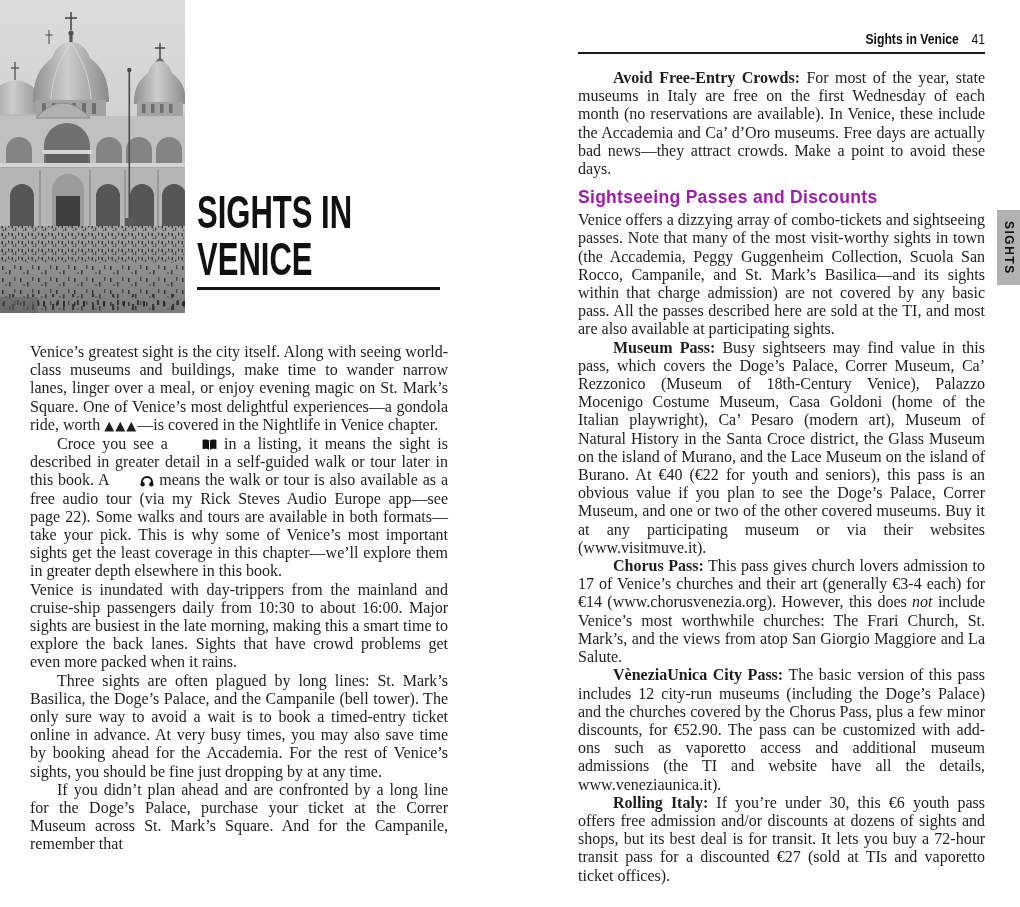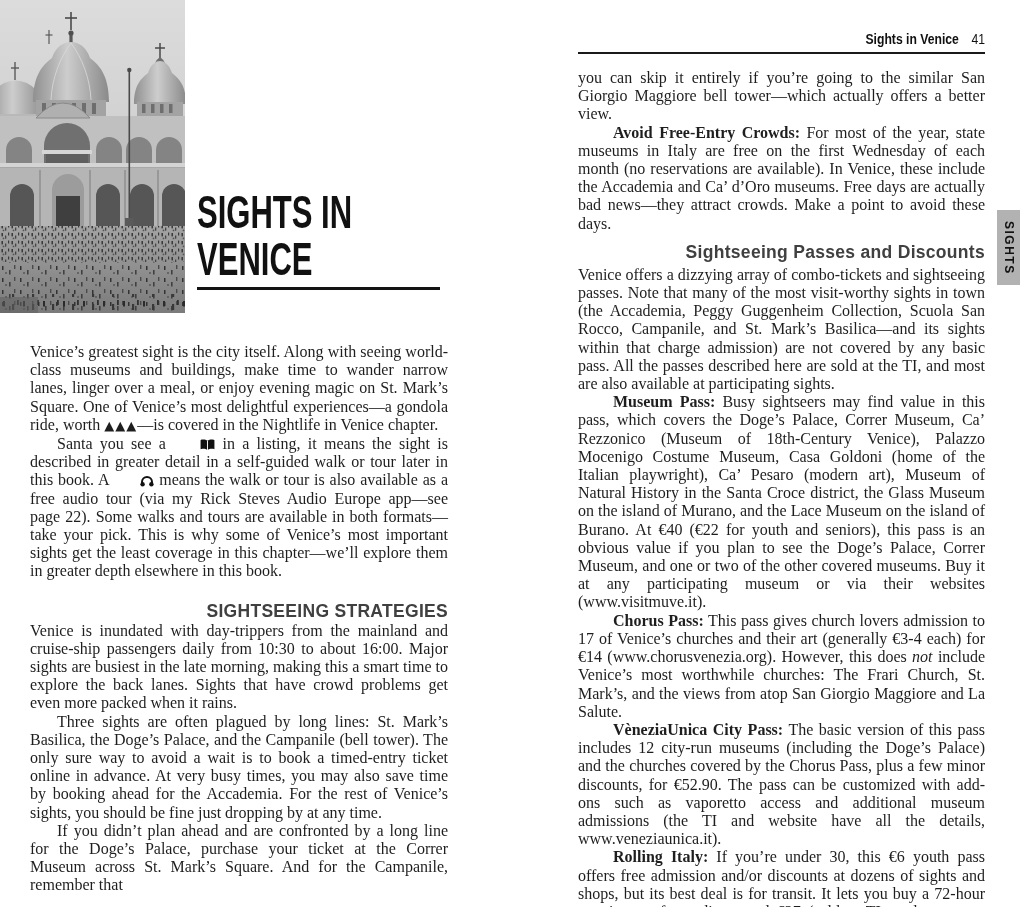--- a/index.html
+++ b/index.html
@@ -40,22 +40,22 @@
   }
   
   .left-col{position:absolute;left:30px;top:343px;width:418px;}
   .right-col{position:absolute;left:578px;top:69px;width:407px;}
   p{margin:0;font-size:16px;line-height:18.2px;text-align:justify;}
   p.ind{text-indent:27px;}
   .lead{font-weight:700;margin-left:8px;}
   .it{font-style:italic;margin-top:48px;}
   .h-sans{
     font-family:"Liberation Sans","DejaVu Sans",sans-serif;
-    font-weight:700;font-size:17.5px;line-height:22px;letter-spacing:0.3px;color:#404040;
-    text-align:right;
+    font-weight:700;font-size:17.5px;line-height:22px;letter-spacing:0.3px;color:#a21caf;
+    text-align:left;
   }
   .h-gap{margin-top:19px;}
   .right-col .h-sans{margin:8px 0 3px 0;}
   
   .tri{font-family:"DejaVu Sans",sans-serif;font-size:13px;letter-spacing:1px;}
   .sym{display:inline-block;vertical-align:-1.5px;line-height:0;}
   .sym svg{display:inline-block;}
 </style>
 </head>
 <body>
@@ -184,37 +184,35 @@
     <span class="rh-num">41</span>
   </div>
   <div class="header-rule"></div>
 
   <div class="side-tab">
     <span>SIGHTS</span>
   </div>
 
   <div class="left-col">
     <p><span>Venice’s greatest sight is the city itself. Along with seeing world-class museums and buildings, make time to wander narrow lanes, linger over a meal, or enjoy evening magic on St. Mark’s Square. One of Venice’s most delightful experiences—a gondola ride, worth </span><span class="tri">▲▲▲</span><span>—is covered in the Nightlife in Venice chapter.</span></p>
-    <p class="ind"><span>Santa you see a </span><span class="sym"><svg width="15" height="12" viewBox="0 0 16 13">
+    <p class="ind"><span>Croce you see a </span><span class="sym"><svg width="15" height="12" viewBox="0 0 16 13">
             <path d="M8 2 C5.8 0.2 1.6 0.4 0.5 1.3 V11.2 C1.6 10.3 5.8 10.1 8 11.9 Z" fill="#111"></path>
             <path d="M8 2 C10.2 0.2 14.4 0.4 15.5 1.3 V11.2 C14.4 10.3 10.2 10.1 8 11.9 Z" fill="#111"></path>
             <line x1="8" y1="2" x2="8" y2="11.9" stroke="#fff" stroke-width="1"></line>
           </svg></span><span> in a listing, it means the sight is described in greater detail in a self-guided walk or tour later in this book. A </span><span class="sym"><svg width="14" height="12" viewBox="0 0 14 12">
             <path d="M2 9 V7 A5 5 0 0 1 12 7 V9" fill="none" stroke="#111" stroke-width="2"></path>
             <circle cx="2.6" cy="9.3" r="2.2" fill="#111"></circle>
             <circle cx="11.4" cy="9.3" r="2.2" fill="#111"></circle>
           </svg></span><span> means the walk or tour is also available as a free audio tour (via my Rick Steves Audio Europe app—see page 22). Some walks and tours are available in both formats—take your pick. This is why some of Venice’s most important sights get the least coverage in this chapter—we’ll explore them in greater depth elsewhere in this book.</span></p>
-    <div class="h-sans h-gap">SIGHTSEEING STRATEGIES</div>
     <p>Venice is inundated with day-trippers from the mainland and cruise-ship passengers daily from 10:30 to about 16:00. Major sights are busiest in the late morning, making this a smart time to explore the back lanes. Sights that have crowd problems get even more packed when it rains.</p>
     <p class="ind">Three sights are often plagued by long lines: St. Mark’s Basilica, the Doge’s Palace, and the Campanile (bell tower). The only sure way to avoid a wait is to book a timed-entry ticket online in advance. At very busy times, you may also save time by booking ahead for the Accademia. For the rest of Venice’s sights, you should be fine just dropping by at any time.</p>
     <p class="ind">If you didn’t plan ahead and are confronted by a long line for the Doge’s Palace, purchase your ticket at the Correr Museum across St. Mark’s Square. And for the Campanile, remember that</p>
   </div>
 
   <div class="right-col">
-    <p>you can skip it entirely if you’re going to the similar San Giorgio Maggiore bell tower—which actually offers a better view.</p>
     <p class="ind"><span class="lead">Avoid Free-Entry Crowds:</span><span> For most of the year, state museums in Italy are free on the first Wednesday of each month (no reservations are available). In Venice, these include the Accademia and Ca’ d’Oro museums. Free days are actually bad news—they attract crowds. Make a point to avoid these days.</span></p>
     <div class="h-sans">Sightseeing Passes and Discounts</div>
     <p>Venice offers a dizzying array of combo-tickets and sightseeing passes. Note that many of the most visit-worthy sights in town (the Accademia, Peggy Guggenheim Collection, Scuola San Rocco, Campanile, and St. Mark’s Basilica—and its sights within that charge admission) are not covered by any basic pass. All the passes described here are sold at the TI, and most are also available at participating sights.</p>
     <p class="ind"><span class="lead">Museum Pass:</span><span> Busy sightseers may find value in this pass, which covers the Doge’s Palace, Correr Museum, Ca’ Rezzonico (Museum of 18th-Century Venice), Palazzo Mocenigo Costume Museum, Casa Goldoni (home of the Italian playwright), Ca’ Pesaro (modern art), Museum of Natural History in the Santa Croce district, the Glass Museum on the island of Murano, and the Lace Museum on the island of Burano. At €40 (€22 for youth and seniors), this pass is an obvious value if you plan to see the Doge’s Palace, Correr Museum, and one or two of the other covered museums. Buy it at any participating museum or via their websites (www.visitmuve.it).</span></p>
     <p class="ind"><span class="lead">Chorus Pass:</span><span> This pass gives church lovers admission to 17 of Venice’s churches and their art (generally €3-4 each) for €14 (www.chorusvenezia.org). However, this does </span><span class="it">not</span><span> include Venice’s most worthwhile churches: The Frari Church, St. Mark’s, and the views from atop San Giorgio Maggiore and La Salute.</span></p>
     <p class="ind"><span class="lead">VèneziaUnica City Pass:</span><span> The basic version of this pass includes 12 city-run museums (including the Doge’s Palace) and the churches covered by the Chorus Pass, plus a few minor discounts, for €52.90. The pass can be customized with add-ons such as vaporetto access and additional museum admissions (the TI and website have all the details, www.veneziaunica.it).</span></p>
     <p class="ind"><span class="lead">Rolling Italy:</span><span> If you’re under 30, this €6 youth pass offers free admission and/or discounts at dozens of sights and shops, but its best deal is for transit. It lets you buy a 72-hour transit pass for a discounted €27 (sold at TIs and vaporetto ticket offices).</span></p>
 
   </div>
 

